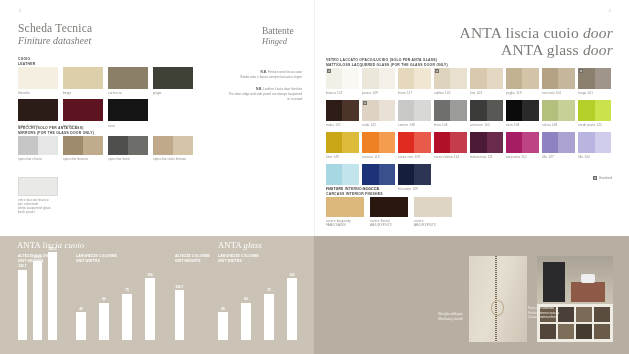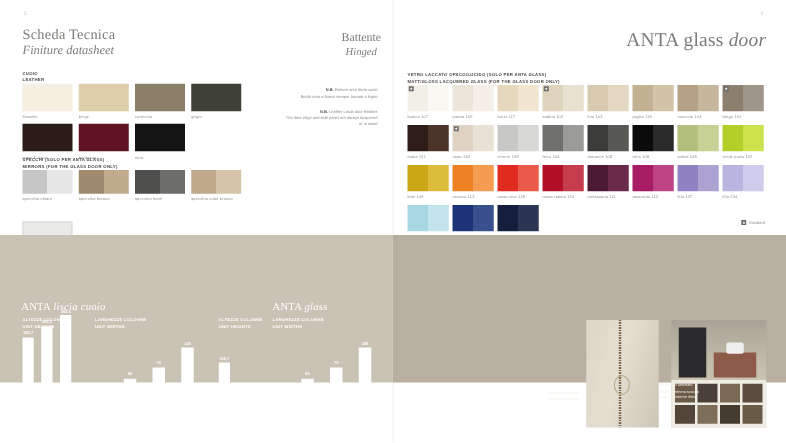--- a/index.html
+++ b/index.html
@@ -2,38 +2,38 @@
 <html><head>
 <meta charset="utf-8">
 <style>
   html,body{margin:0;padding:0;}
   body{
     width:629px;height:354px;overflow:hidden;
     background:#ffffff;
     font-family:"Liberation Sans", sans-serif;
     color:#3a3a38;
   }
-  .spread{position:relative;width:629px;height:306px;}
+  .spread{position:relative;width:629px;height:354px;}
 
   
   .page-left{position:absolute;left:0;top:0;width:314px;height:354px;background:#ffffff;}
   .page-right{position:absolute;left:314px;top:0;width:315px;height:354px;background:#ffffff;}
   .fold{position:absolute;left:314px;top:0;width:1px;height:354px;background:#f1efec;}
 
   .pgnum{position:absolute;font-size:4px;color:#c8c6c2;letter-spacing:.4px;}
   .pgnum.l{left:19px;top:8px;}
   .pgnum.r{right:18px;top:8px;}
 
   
   .tt-serif{font-family:"Liberation Serif", serif;color:#7d7b77;}
   .title-left{position:absolute;left:18px;top:22px;line-height:1.12;}
   .title-left .l1{font-size:11.5px;letter-spacing:.2px;}
   .title-left .l2{font-size:10px;font-style:italic;}
 
-  .title-center{position:absolute;left:262px;top:26px;text-align:center;width:54px;line-height:1.12;}
+  .title-center{position:absolute;left:262px;top:26px;text-align:left;width:54px;line-height:1.12;}
   .title-center .l1{font-size:9.5px;}
   .title-center .l2{font-size:8.5px;font-style:italic;}
 
   .title-right{position:absolute;right:16px;top:24px;text-align:right;line-height:1.1;}
   .title-right .l1{font-size:15.5px;letter-spacing:.2px;}
   .title-right .l2{font-size:15.5px;letter-spacing:.2px;}
   .title-right i{font-style:italic;}
 
   
   .sec-head{position:absolute;font-size:3.4px;font-weight:bold;line-height:1.45;
@@ -190,20 +190,25 @@
     <span>Finiture ante liscia cuoio</span>
     <div>Bordo anta e ﬁanco sempre laccato a legno</div>
   </div>
   <div class="nb" style="left:228px;top:87px;">
     <span style="font-weight:bold;color:#55534f;">N.B.</span>
     <span>Leather Liscia door ﬁnishes</span>
     <div>The door edge and side panel are always lacquered or in wood</div>
   </div>
 
   <div class="title-right tt-serif">
+    <div class="l1">
+      <span>ANTA</span>
+      <span>liscia cuoio</span>
+      <i>door</i>
+    </div>
     <div class="l2">
       <span>ANTA</span>
       <span>glass</span>
       <i>door</i>
     </div>
   </div>
 
   <div class="sec-head" style="left:326px;top:58px;">
     <div class="it">VETRO LACCATO OPACO/LUCIDO (solo per anta glass)</div>
     <div class="en">MATT/GLOSS LACQUERED GLASS (for the glass door only)</div>

